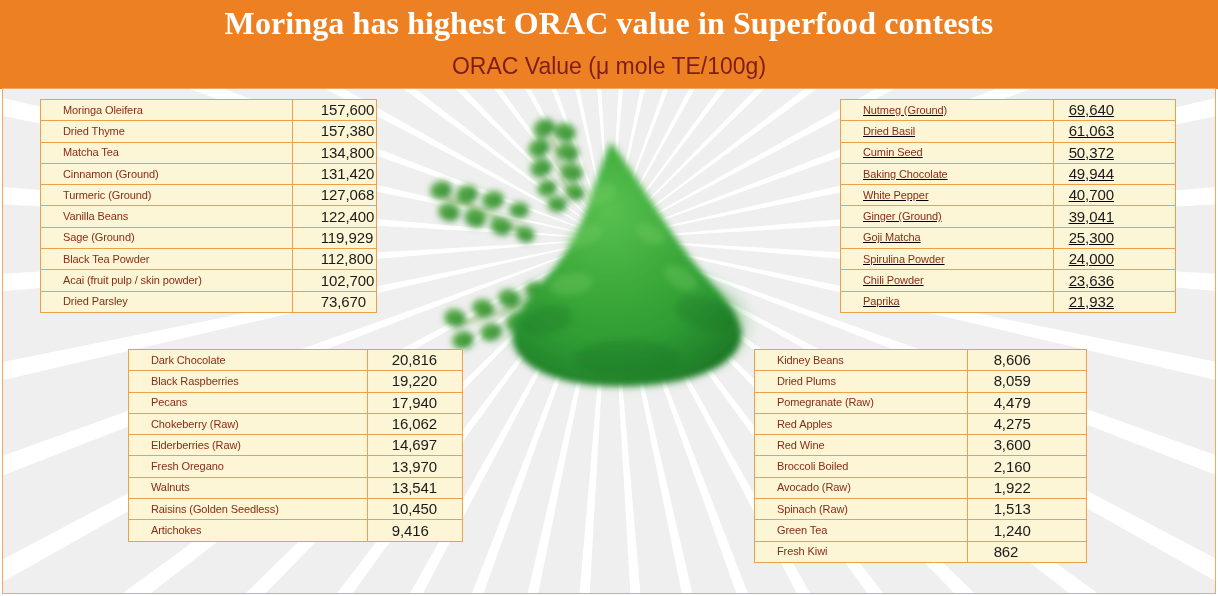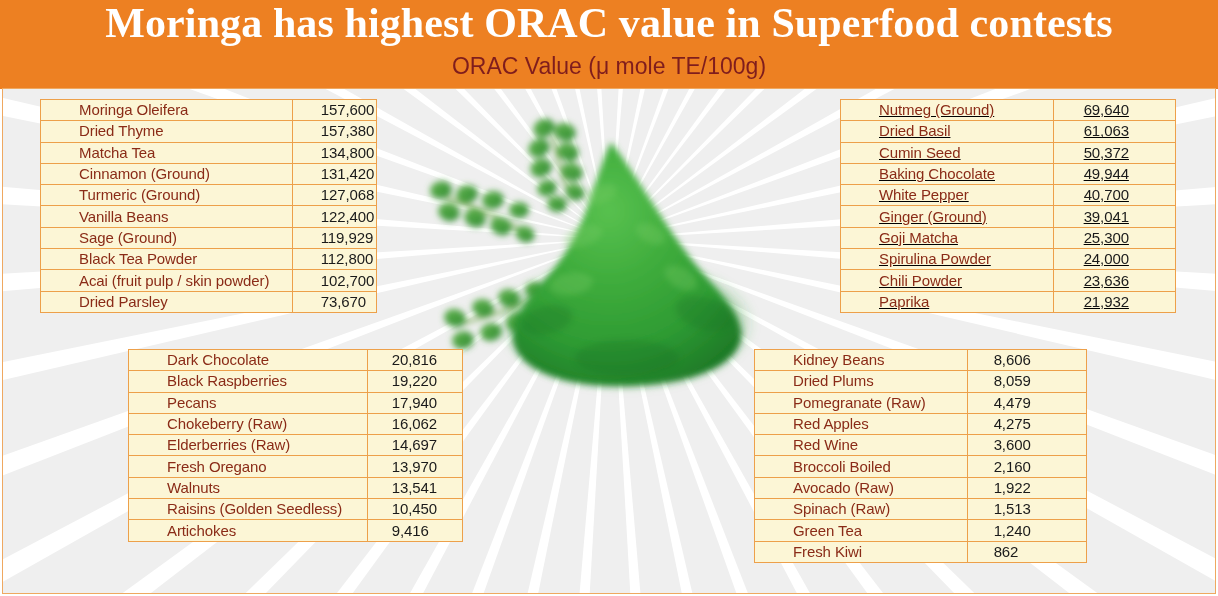--- a/index.html
+++ b/index.html
@@ -41,21 +41,21 @@
     background: #ED8022;
     z-index: 5;
   }
   #title {
     position: absolute;
     left: 0; top: 4px;
     width: 1218px;
     text-align: center;
     font-family: "Liberation Serif", serif;
     font-weight: bold;
-    font-size: 42px;
+    font-size: 32px;
     line-height: 38px;
     color: #ffffff;
     letter-spacing: 0.1px;
     white-space: nowrap;
   }
   #subtitle {
     position: absolute;
     left: 0; top: 52px;
     width: 1218px;
     text-align: center;
@@ -103,39 +103,39 @@
     border: 1px solid #EDA04A;
     background: #FCF6D6;
     height: 21.3px;
     padding: 0 0 1px 0;
     vertical-align: middle;
     white-space: nowrap;
     overflow: hidden;
   }
   .orac-table td.lbl {
     color: #8A2B17;
-    font-size: 15px;
-    padding-left: 38px;
+    font-size: 11px;
+    padding-left: 22px;
     letter-spacing: -0.1px;
   }
   .orac-table td.val {
     color: #1a1a1a;
     font-size: 15px;
     padding-left: 14px;
     letter-spacing: -0.1px;
   }
 
   
   #table-top-left     { left: 40px;  top: 99px;  width: 337px; }
   #table-top-left     td.lbl { width: 251px; }
   #table-top-left     td.val { width: 84px;  padding-left: 28px; }
 
   #table-top-right    { left: 840px; top: 99px;  width: 336px; text-decoration: underline; }
   #table-top-right    td.lbl { width: 212px; }
-  #table-top-right    td.val { width: 122px; padding-left: 30px; }
+  #table-top-right    td.val { width: 122px; padding-left: 15px; }
 
   #table-bottom-left  { left: 128px; top: 349px; width: 335px; }
   #table-bottom-left  td.lbl { width: 238px; }
   #table-bottom-left  td.val { width: 95px;  padding-left: 24px; }
 
   #table-bottom-right { left: 754px; top: 349px; width: 333px; }
   #table-bottom-right td.lbl { width: 212px; }
   #table-bottom-right td.val { width: 119px; padding-left: 26px; }
 </style>
 </head>

